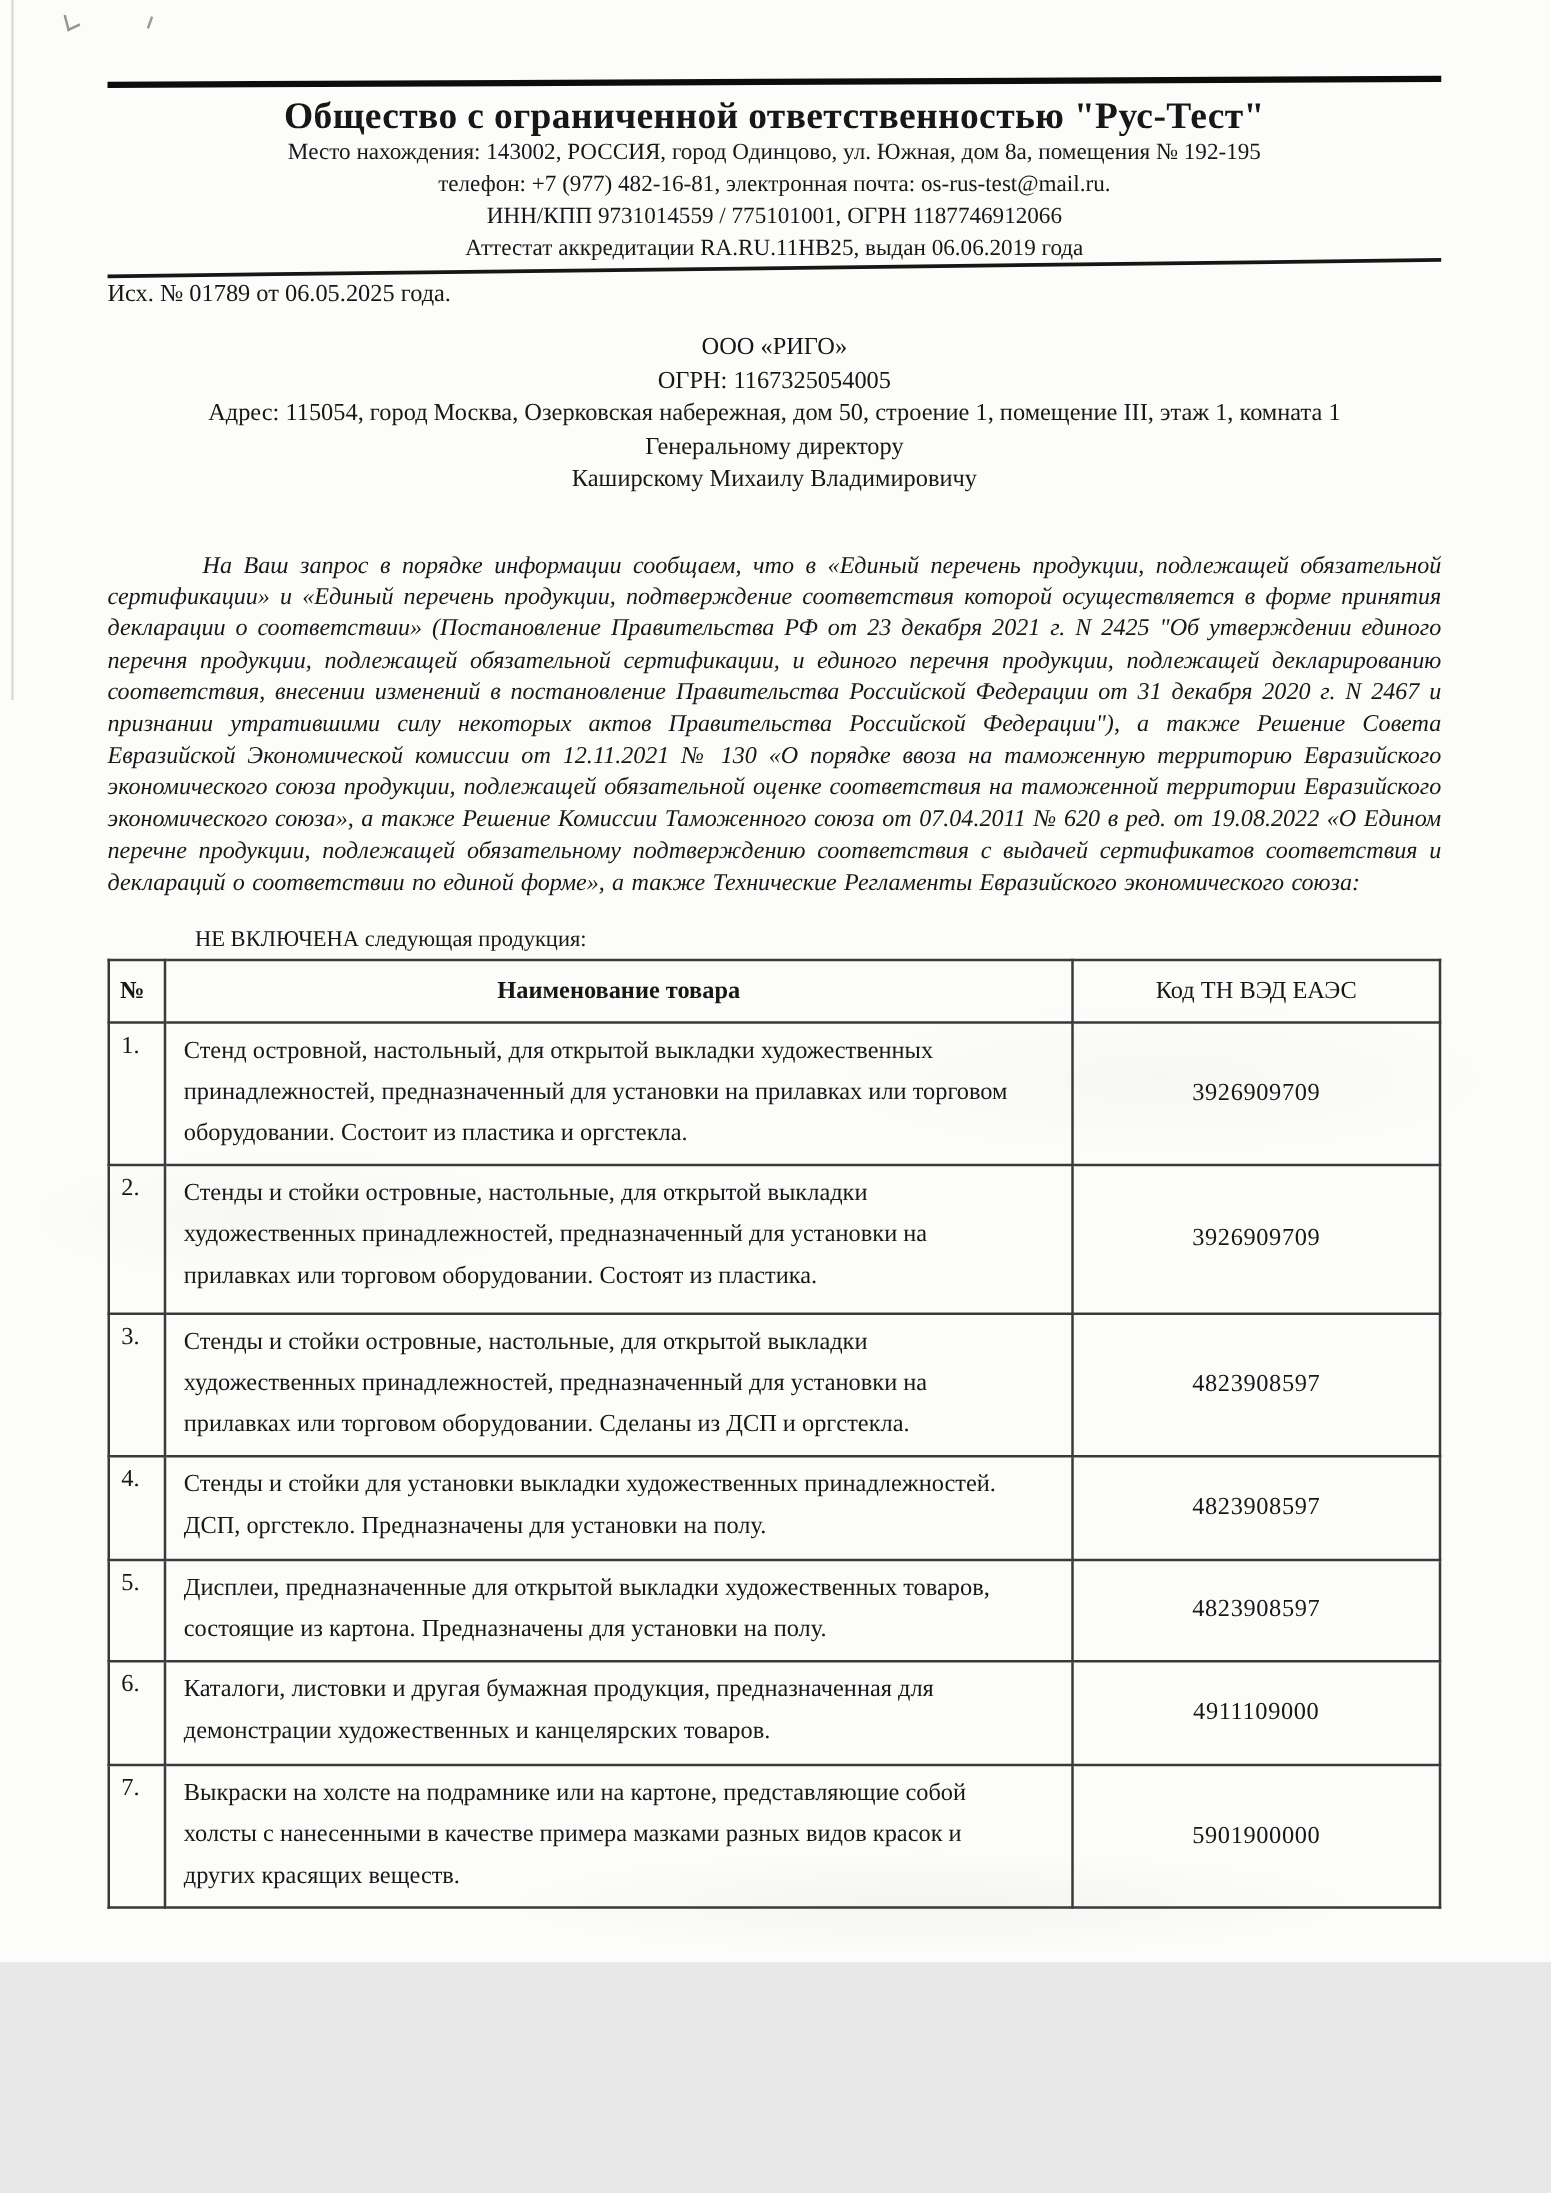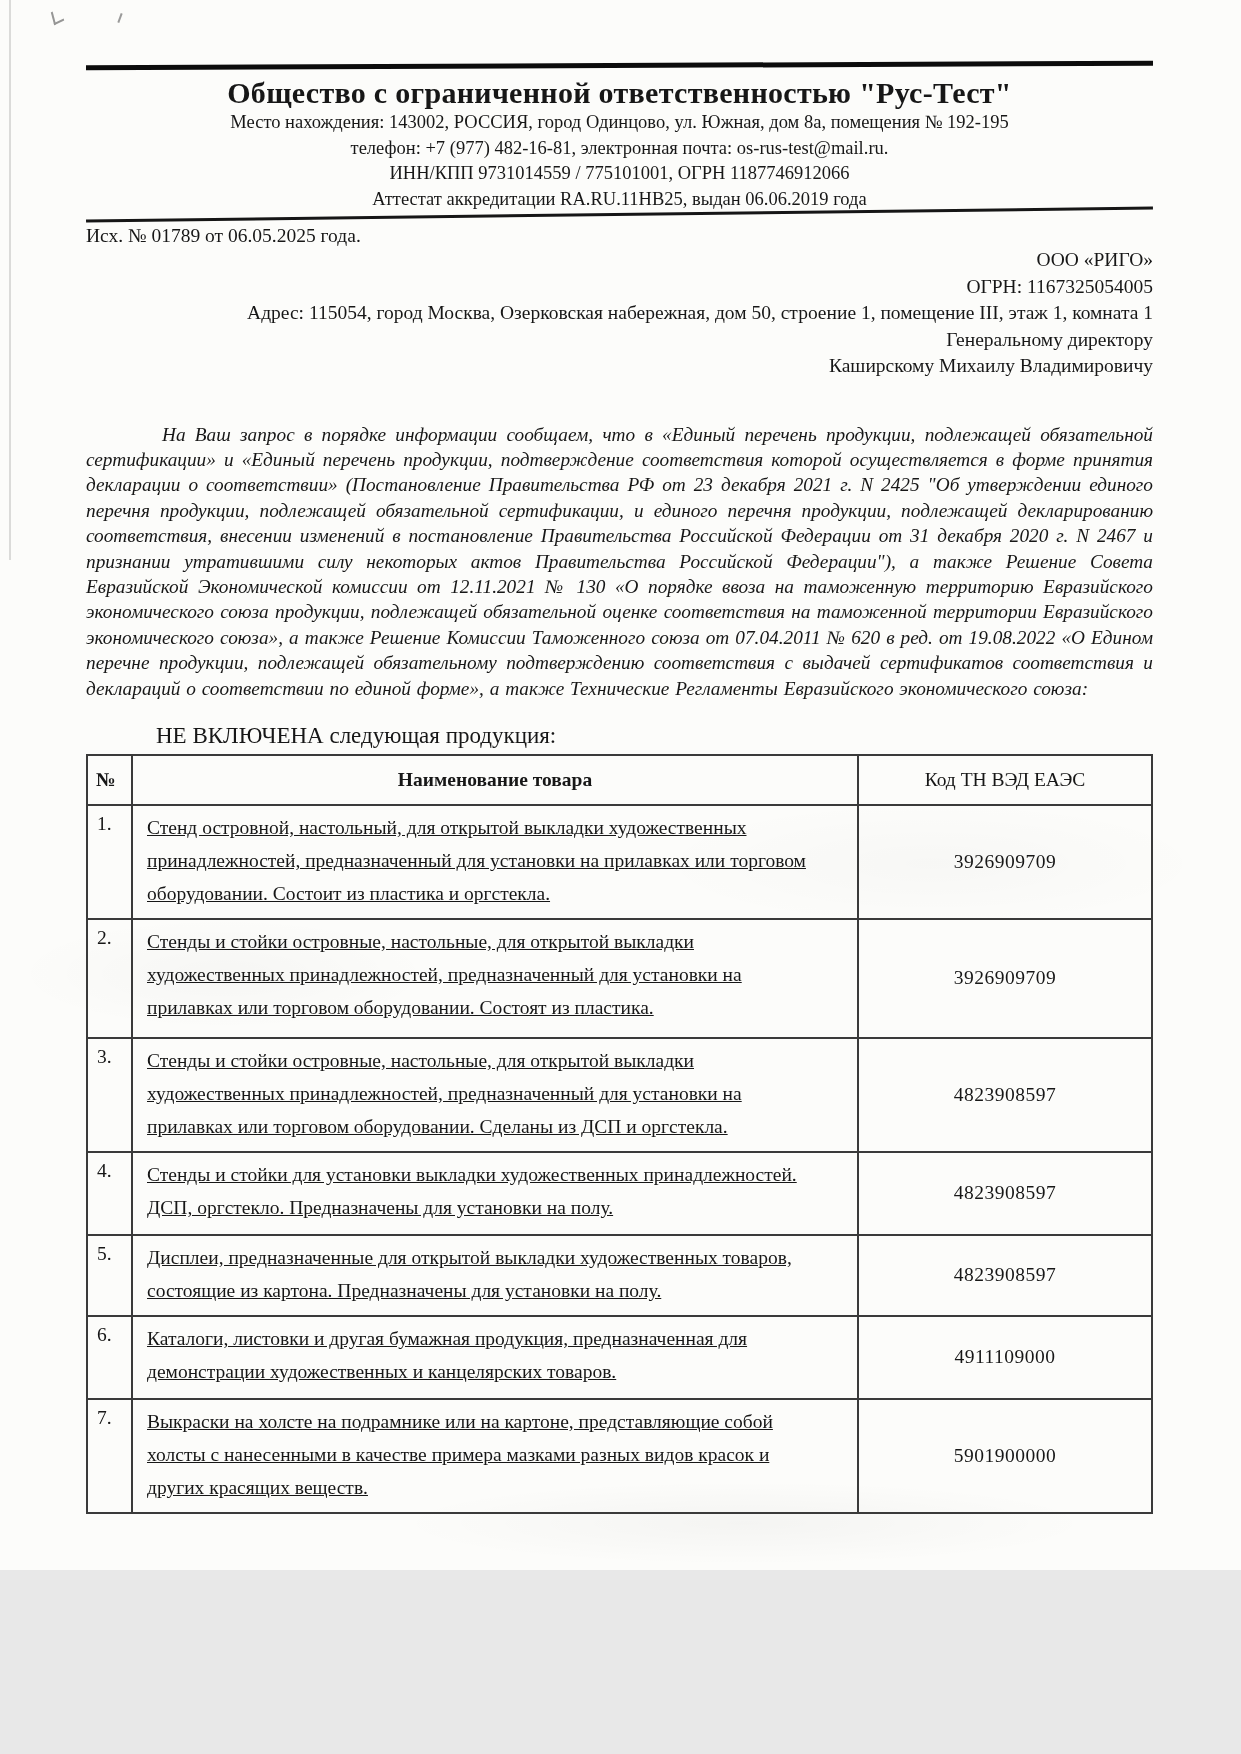--- a/index.html
+++ b/index.html
@@ -19,35 +19,35 @@
   .content{padding:0 88px 0 86px;}
 
   
   .rule-thick{margin-top:63px;height:5px;background:#0c0c0c;transform:rotate(-0.25deg);}
   .company-title{text-align:center;font-size:30px;font-weight:bold;margin-top:8px;letter-spacing:0.3px;}
   .lh-line{text-align:center;font-size:18.5px;line-height:25.5px;}
   .rule-thin{height:3px;background:#161616;transform:rotate(-0.7deg);margin-top:1px;}
 
   .outgoing{font-size:19.5px;margin-top:9px;}
 
-  .recipient-block{text-align:right;font-size:19.5px;line-height:26.5px;}
+  .recipient-block{text-align:center;font-size:19.5px;line-height:26.5px;margin-top:18px;}
   .recipient-block div{white-space:nowrap;}
   .recipient-block .addr{white-space:normal;}
 
   .doc-title{text-align:center;font-size:22.5px;font-weight:bold;margin-top:56px;letter-spacing:0.6px;}
 
   .body-par{
     margin-top:42px;
     font-size:19.3px;line-height:25.4px;
     text-align:justify;text-indent:76px;
     word-spacing:1px;
     font-style:italic;
   }
 
-  .table-intro{margin-top:22px;padding-left:70px;font-size:23px;}
+  .table-intro{margin-top:22px;padding-left:70px;font-size:18px;}
 
   table.products{
     width:100%;
     margin-top:5px;
     border-collapse:collapse;
     table-layout:fixed;
   }
   table.products col.c-num{width:45px;}
   table.products col.c-code{width:294px;}
   table.products th, table.products td{
@@ -56,21 +56,20 @@
   }
   table.products thead tr{height:50px;}
   th.h-num{text-align:left;padding-left:8px;font-weight:bold;font-size:19px;}
   th.h-name{text-align:center;font-weight:bold;}
   th.h-code{text-align:center;font-weight:normal;}
   td.num{vertical-align:top;text-align:left;padding:7px 0 0 9px;}
   td.name{
     vertical-align:top;text-align:left;
     padding:5px 42px 8px 14px;
     line-height:33px;
-    text-decoration:underline;
   }
   td.code{text-align:center;vertical-align:middle;letter-spacing:0.5px;}
   tbody tr:nth-child(1){height:110px;}
   tbody tr:nth-child(2){height:119px;}
   tbody tr:nth-child(3){height:108px;}
   tbody tr:nth-child(4){height:83px;}
   tbody tr:nth-child(5){height:74px;}
   tbody tr:nth-child(6){height:83px;}
   tbody tr:nth-child(7){height:112px;}
 

